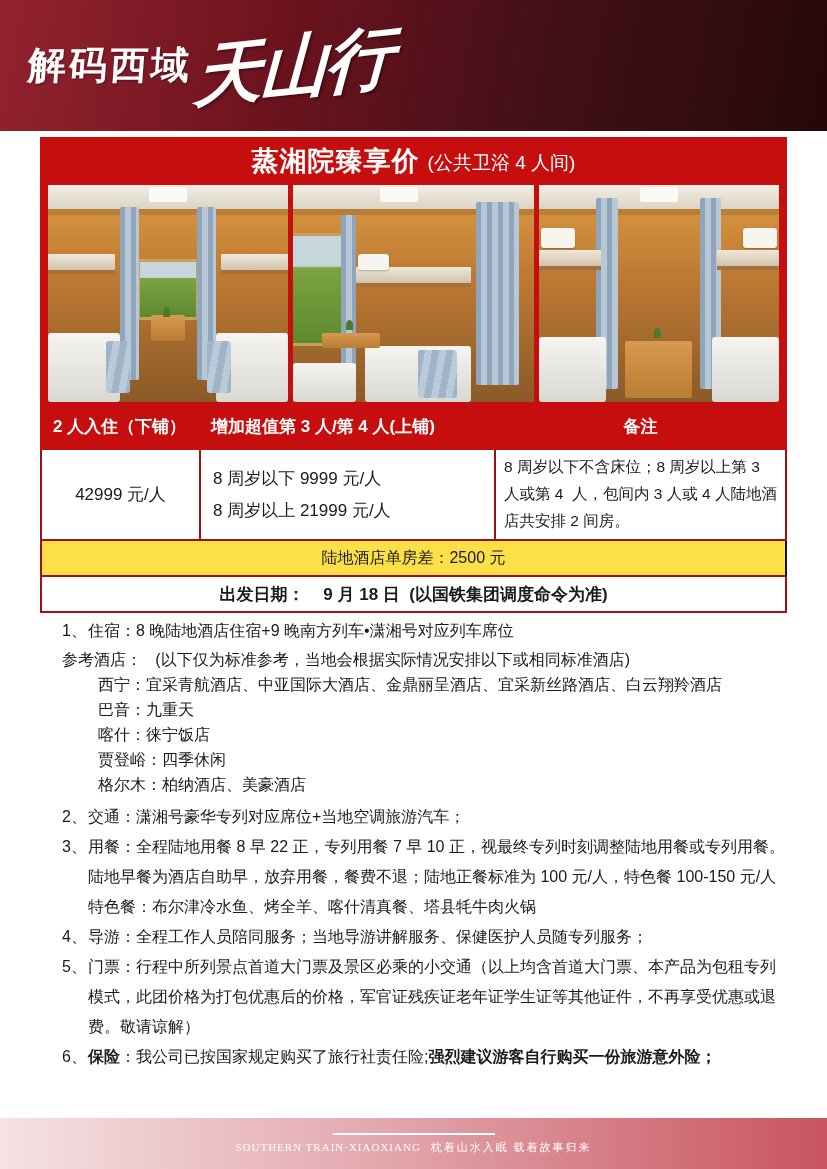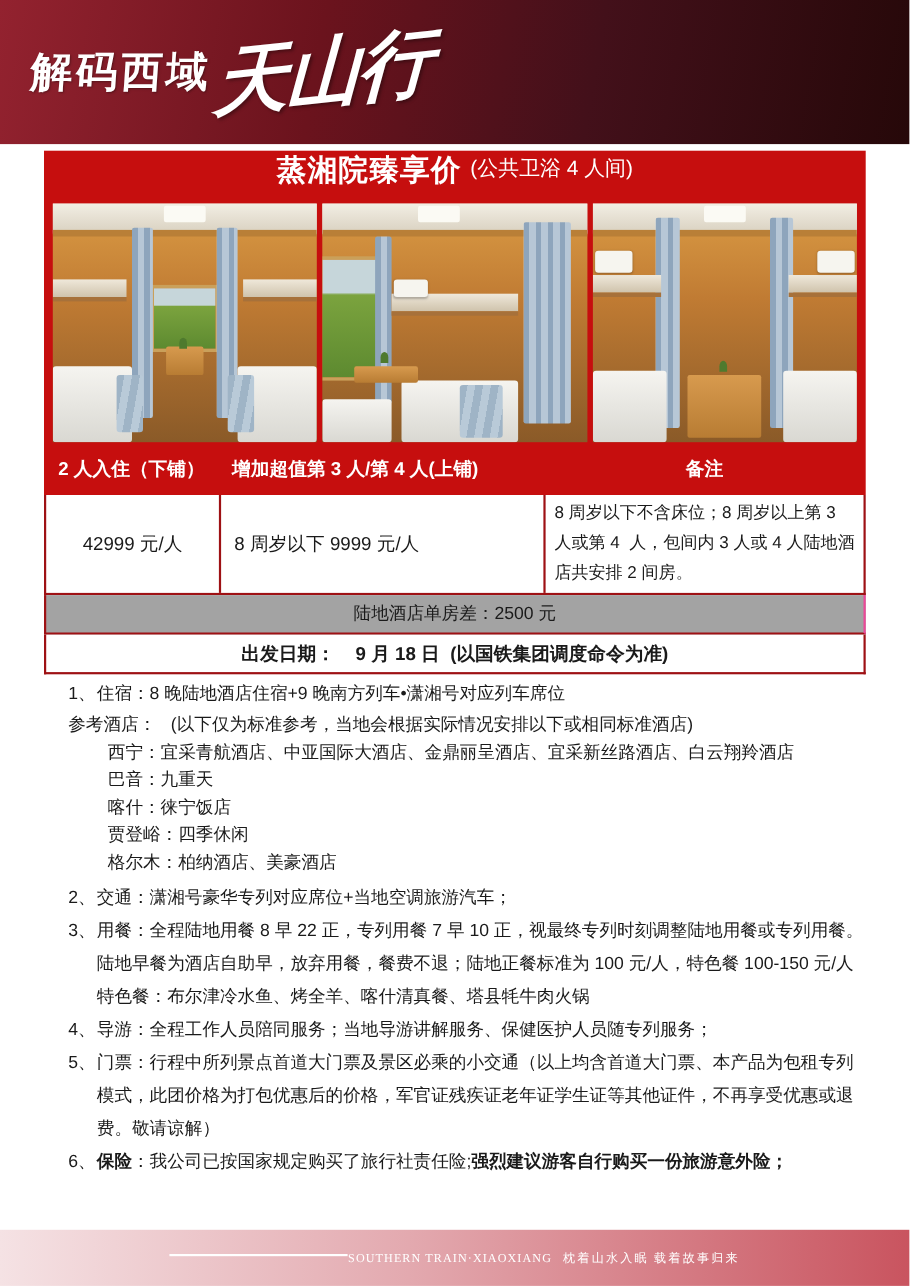--- a/index.html
+++ b/index.html
@@ -13,21 +13,21 @@
     background:linear-gradient(100deg,#93222f 0%,#6b131d 35%,#43101a 65%,#260809 100%); }
   .logo { position:absolute; left:28px; top:0; height:131px; display:flex; align-items:center; }
   .logo-main { color:#ffffff; font-size:38px; font-weight:bold; letter-spacing:3px;
     transform:skewX(-4deg); text-shadow:1px 1px 2px rgba(0,0,0,.35); }
   .logo-script { color:#ffffff; font-size:68px; font-weight:bold; font-style:italic;
     margin-left:2px; transform:rotate(-6deg) skewX(-8deg); letter-spacing:-2px;
     text-shadow:2px 2px 3px rgba(0,0,0,.35); line-height:1; }
 
   
   .red-block { position:absolute; left:40px; top:137px; width:747px; height:313px; background:#c60e0e; }
-  .title-row { height:48px; display:flex; justify-content:center; color:#fff; }
+  .title-row { height:48px; display:flex; align-items:center; justify-content:center; color:#fff; }
   .title-main { font-size:27px; font-weight:bold; letter-spacing:1px; }
   .title-sub { font-size:19px; font-weight:normal; margin-left:8px; margin-top:3px; }
 
   .photos { height:217px; margin:0 8px; display:flex; gap:5px; }
   .photo { flex:1; position:relative; overflow:hidden;
     background:linear-gradient(180deg,#efe9dc 0%,#ddd2be 12%,#d2913f 13%,#c07b33 40%,#8a5a28 100%); }
   .ceil { position:absolute; left:0; top:0; right:0; height:13%;
     background:linear-gradient(#f2eee4,#d8d0bf); }
   .skylight { position:absolute; top:1%; left:42%; width:16%; height:7%; background:#fbfaf4; border-radius:2px; }
   .beam { position:absolute; top:11%; left:0; right:0; height:3%; background:#b97f37; }
@@ -48,42 +48,42 @@
 
   
   .tbody { position:absolute; left:40px; top:450px; width:747px; height:91px; background:#fff;
     border-left:2px solid #9e1114; border-right:2px solid #9e1114; border-bottom:2px solid #9e1114; display:flex; }
   .td { height:100%; }
   .td1 { width:157px; display:flex; align-items:center; justify-content:center; font-size:17px; }
   .td2 { width:295px; border-left:2px solid #9e1114; display:flex; flex-direction:column; justify-content:center; padding-left:12px; font-size:17px; }
   .td2 div { line-height:32px; }
   .td3 { width:291px; border-left:2px solid #9e1114; padding:3px 6px 0 8px; font-size:15.5px; line-height:27px; }
 
-  .row-supp { position:absolute; left:40px; top:541px; width:747px; height:36px; background:#a3a3a3;
-    border-left:2px solid #9e1114; border-right:2px solid #ec4899; border-bottom:2px solid #9e1114;
+  .row-supp { position:absolute; left:40px; top:541px; width:747px; height:36px; background:#fde047;
+    border-left:2px solid #9e1114; border-right:2px solid #0f172a; border-bottom:2px solid #9e1114;
     display:flex; align-items:center; justify-content:center; font-size:16px; }
   .row-dep { position:absolute; left:40px; top:577px; width:747px; height:36px; background:#fff;
     border-left:2px solid #9e1114; border-right:2px solid #9e1114; border-bottom:2px solid #9e1114;
     display:flex; align-items:center; justify-content:center; font-size:17px; font-weight:bold; }
 
   
   .services { position:absolute; left:50px; top:616px; width:740px; font-size:16px; }
   .svc-heading { color:#d40000; font-weight:bold; font-size:17px; line-height:26px; margin-bottom:8px; }
   .svc-list { padding-left:12px; }
   .item { position:relative; padding-left:26px; line-height:30px; }
   .item .num { position:absolute; left:0; top:0; }
   .hotels-intro { line-height:25px; margin-top:1px; }
   .hotels { margin-left:36px; margin-bottom:5px; }
   .hotels div { line-height:25px; }
   .bold { font-weight:bold; }
 
   
   .footer { position:absolute; left:0; top:1118px; width:827px; height:51px;
     background:linear-gradient(90deg,#f5e2e4 0%,#e3a9af 45%,#c9545f 100%);
-    display:flex; flex-direction:row; align-items:center; justify-content:center; }
+    display:flex; flex-direction:column; align-items:center; justify-content:center; }
   .fline { width:162px; height:2px; background:#ffffff; margin-bottom:5px; }
   .ftext { color:#ffffff; font-size:11px; letter-spacing:1px; font-family:"Liberation Serif","DejaVu Serif",serif; }
   .ftext .cn { margin-left:10px; letter-spacing:2px; }
 </style>
 </head>
 <body>
 
 <div class="page">
 
   <div class="header">
@@ -155,20 +155,21 @@
       <div class="th th1">2 人入住（下铺）</div>
       <div class="th th2">增加超值第 3 人/第 4 人(上铺)</div>
       <div class="th th3">备注</div>
     </div>
   </div>
 
   <div class="tbody">
     <div class="td td1">42999 元/人</div>
     <div class="td td2">
       <div class="ws">8 周岁以下 9999 元/人</div>
+      <div class="ws">8 周岁以上 21999 元/人</div>
     </div>
     <div class="td td3 ws">8 周岁以下不含床位；8 周岁以上第 3 人或第 4  人，包间内 3 人或 4 人陆地酒店共安排 2 间房。</div>
   </div>
 
   <div class="row-supp ws">陆地酒店单房差：2500 元</div>
   <div class="row-dep ws">出发日期：    9 月 18 日  (以国铁集团调度命令为准)</div>
 
   <div class="services">
     <div class="svc-list">
 

